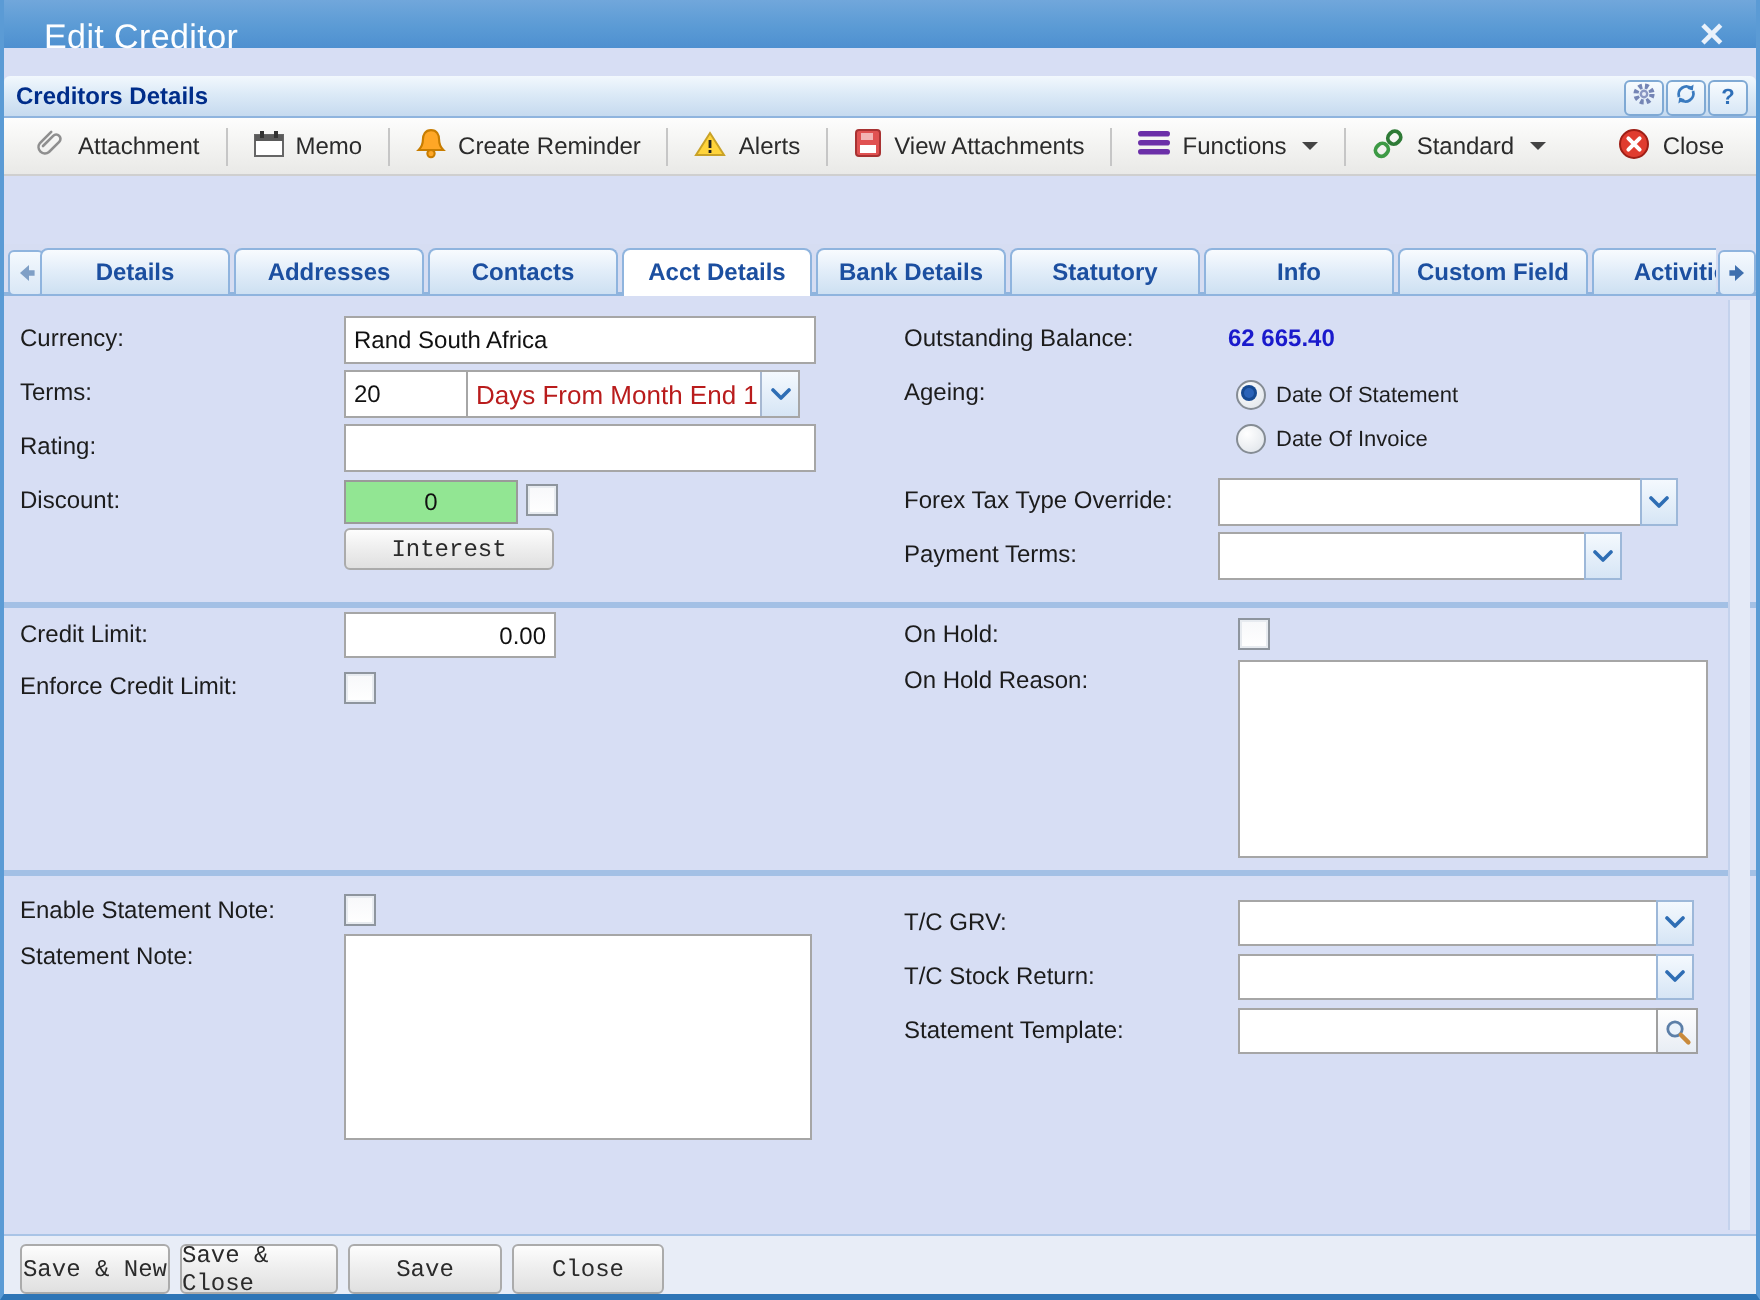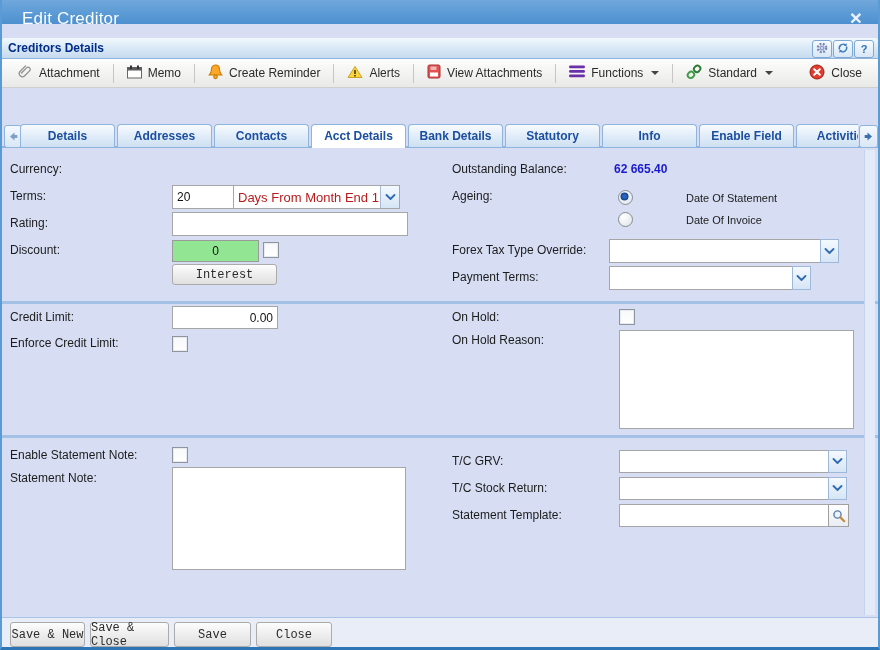--- a/index.html
+++ b/index.html
@@ -58,21 +58,21 @@
   .chev-in{width:18px;align-self:stretch;border-left:1px solid #A6B8D2;background:linear-gradient(#F4F9FE,#D6E5F5);
     display:flex;align-items:center;justify-content:center;cursor:pointer;}
   .chev-btn{position:absolute;width:17px;border:1px solid #9DB8D9;background:linear-gradient(#F4F9FE,#D6E5F5);
     display:flex;align-items:center;justify-content:center;cursor:pointer;}
   .checkbox{position:absolute;width:14px;height:14px;border:1px solid #8E959E;background:linear-gradient(#F7F8FA,#FFFFFF);
     box-shadow:inset 0 0 0 1px #E7EBF0;cursor:pointer;}
   .radio{position:absolute;width:13px;height:13px;border:1px solid #858C94;border-radius:50%;
     background:radial-gradient(circle at 35% 30%,#FFFFFF,#DDE2E8);cursor:pointer;}
   .radio.selected::after{content:"";position:absolute;left:3px;top:3px;width:5px;height:5px;border-radius:50%;
     background:#2B63B8;box-shadow:0 0 0 1.5px #174A92;}
-  .radio-label{position:absolute;font-size:11px;color:#1c1c1c;white-space:nowrap;margin-left:48px;}
+  .radio-label{position:absolute;font-size:11px;color:#1c1c1c;white-space:nowrap;}
   .green-box{position:absolute;border:1px solid #9A9A9A;background:#92E693;font-size:12px;color:#111;
     display:flex;align-items:center;justify-content:center;}
   .btn{position:absolute;border:1px solid #ABABAB;border-radius:3px;background:linear-gradient(#FDFDFD,#EFEFEF 45%,#E0E0E0);
     font-size:12px;color:#2b2b2b;display:flex;align-items:center;justify-content:center;cursor:pointer;font-family:Liberation Mono, monospace;}
   .balance{position:absolute;font-size:12px;font-weight:bold;color:#1A1ACC;}
   .search-btn{position:absolute;width:19px;border:1px solid #A0A0A0;background:linear-gradient(#FEFEFE,#E8EDF4);
     display:flex;align-items:center;justify-content:center;cursor:pointer;}
 
   
   .footer{left:0;top:617px;width:876px;height:30px;background:#E8EDF7;border-top:1px solid #A9C4E6;}
@@ -181,39 +181,40 @@
   </div>
 
 
   <div class="abs tabstrip">
     <span class="scroll-btn" style="left:2px;">
       <svg width="10" height="9">
           <path d="M6.5 0.5 L2 4.5 L6.5 8.5 L6.5 5.9 L9.3 5.9 L9.3 3.1 L6.5 3.1 Z" fill="#7F9FC6"></path>
         </svg>
     </span>
     <div class="tabs-clip">
-      <span class="tab">Details</span><span class="tab">Addresses</span><span class="tab">Contacts</span><span class="tab active">Acct Details</span><span class="tab">Bank Details</span><span class="tab">Statutory</span><span class="tab">Info</span><span class="tab">Enable Field</span><span class="tab">Activities</span>
+      <span class="tab">Details</span><span class="tab">Addresses</span><span class="tab">Contacts</span><span class="tab active">Acct Details</span><span class="tab">Bank Details</span><span class="tab">Statutory</span><span class="tab">Info</span><span class="tab">Custom Field</span><span class="tab">Activities</span>
     </div>
     <span class="scroll-btn" style="left:857px;width:17px;">
       <svg width="10" height="9">
           <path d="M3.5 0.5 L8 4.5 L3.5 8.5 L3.5 5.9 L0.7 5.9 L0.7 3.1 L3.5 3.1 Z" fill="#3E6FAE"></path>
         </svg>
     </span>
   </div>
 
   <div class="abs section" style="top:148px;height:153px;"></div>
   <div class="abs divider" style="top:301px;"></div>
 
   <div class="abs section" style="top:304px;height:131px;"></div>
   <div class="abs divider" style="top:435px;"></div>
 
   <div class="abs section" style="top:438px;height:177px;"></div>
   <div class="abs gutter"></div>
 
   <span class="flabel" style="left:8px;top:162px;">Currency:</span>
+  <input class="tinput" style="left: 170px; top: 158px; width: 226px; height: 22px;" value="Rand South Africa">
   <span class="flabel" style="left:450px;top:162px;">Outstanding Balance:</span>
   <span class="balance" style="left:612px;top:162px;">62 665.40</span>
 
   <span class="flabel" style="left:8px;top:189px;">Terms:</span>
   <input class="tinput" style="left: 170px; top: 185px; width: 56px; height: 22px;" value="20">
   <div class="combo" style="left:231px;top:185px;width:165px;height:22px;">
     <span class="combo-text">Days From Month End 1</span>
     <span class="chev-in">
         <svg width="11" height="7">
           <path d="M1.5 1 L5.5 5 L9.5 1" fill="none" stroke="#2E6DB4" stroke-width="1.8" stroke-linecap="round" stroke-linejoin="round"></path>

